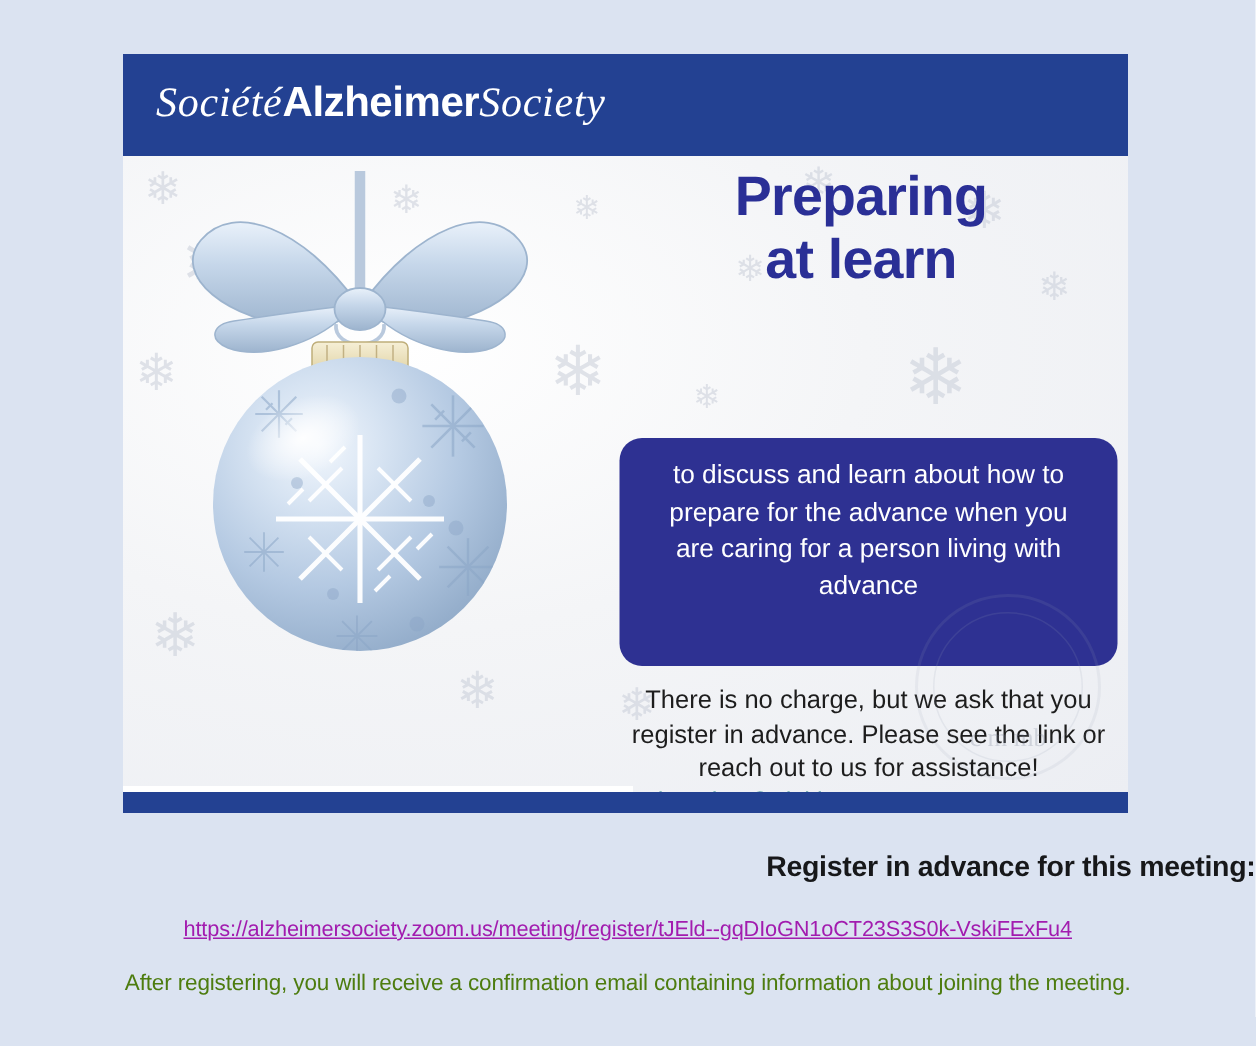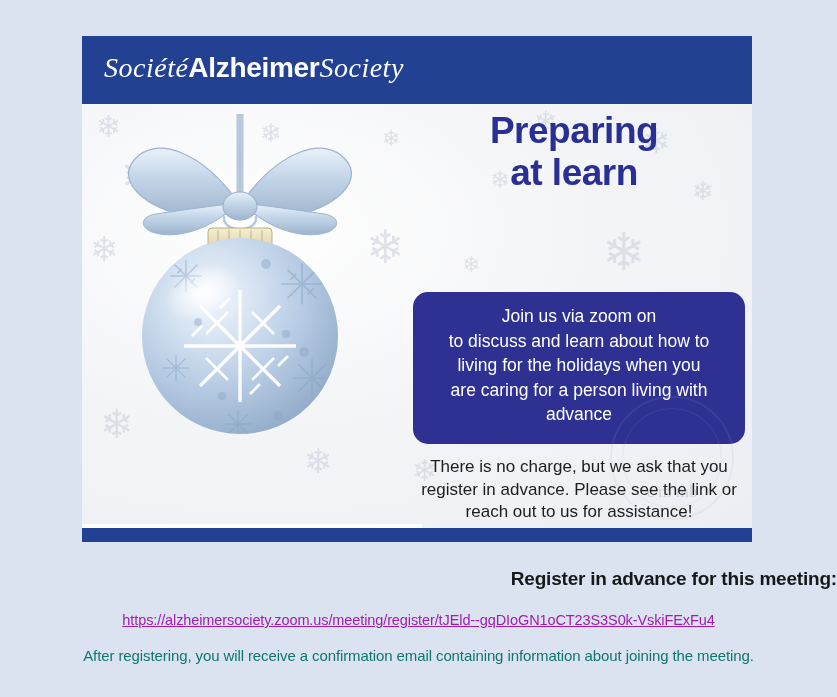--- a/index.html
+++ b/index.html
@@ -217,21 +217,21 @@
     text-decoration: underline;
     letter-spacing: -0.1px;
   }
   #confirmation-note {
     position: absolute;
     left: 0;
     top: 647px;
     width: 837px;
     text-align: center;
     font-size: 15px;
-    color: #0f766e;
+    color: #4d7c0f;
     letter-spacing: -0.1px;
   }
 </style>
 </head>
 <body>
 
 <div id="poster">
 
   <div id="poster-header">
     <div class="logo-line">
@@ -383,23 +383,22 @@
         <ellipse cx="112" cy="186" rx="40" ry="26" fill="url(#glowGrad)" transform="rotate(-25 112 186)"></ellipse>
       </svg>
     </div>
 
     <div id="poster-title">
       <span class="t-line">Preparing</span>
       <span class="t-line">at learn</span>
     </div>
 
     <div id="info-box">
-      <div>Join us via zoom on</div>
       <div>to discuss and learn about how to</div>
-      <div>living for the holidays when you</div>
+      <div>prepare for the advance when you</div>
       <div>are caring for a person living with</div>
       <div>advance</div>
     </div>
 
     <div id="contact-block">
       <div>There is no charge, but we ask that you</div>
       <div>register in advance. Please see the link or</div>
       <div>reach out to us for assistance!</div>
       <div><a id="contact-email" href="#">education@alzking.com</a><span> or </span><span>613-544-6320</span></div>
 

